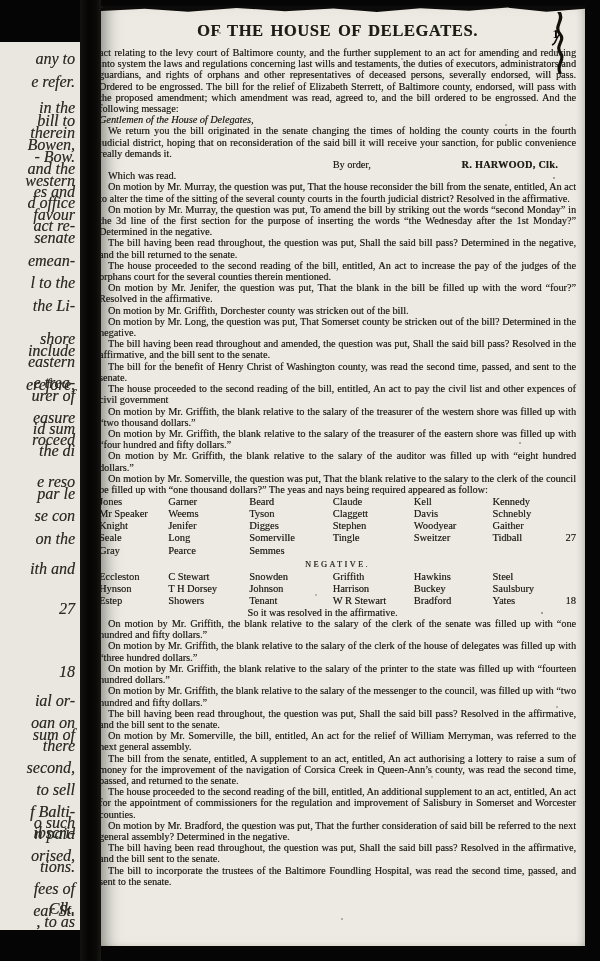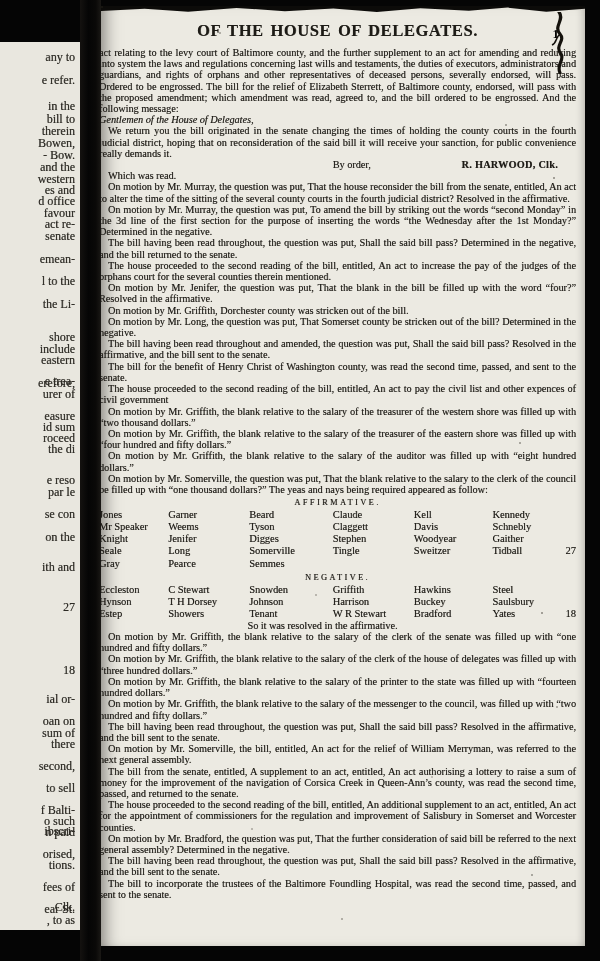--- a/index.html
+++ b/index.html
@@ -11,22 +11,23 @@
     font-family:"Liberation Serif", serif;
   }
   
   .left-strip{
     position:absolute;left:0;top:42px;width:80px;height:888px;
     background:#e9e7df;
     overflow:hidden;
   }
   .left-strip span{
     position:absolute;right:5px;
-    font-size:12px;color:#2c2a24;white-space:nowrap;
+    font-size:16px;color:#2c2a24;white-space:nowrap;
     text-shadow:0.3px 0.2px 0 rgba(30,28,22,0.5);
+    font-style:italic;
   }
   
   .gutter{
     position:absolute;left:80px;top:0;width:21px;height:961px;
     background:linear-gradient(90deg,#141210,#050505 40%,#0a0908 75%,#1a1815);
   }
   
   .page{
     position:absolute;left:101px;top:6px;width:484px;height:940px;
     background:#eceae2;
@@ -182,21 +183,20 @@
         <p class="para indent">The bill having been read throughout and amended, the question was put, Shall the said bill pass?  Resolved in the affirmative, and the bill sent to the senate.</p>
         <p class="para indent">The bill for the benefit of Henry Christ of Washington county, was read the second time, passed, and sent to the senate.</p>
         <p class="para indent">The house proceeded to the second reading of the bill, entitled, An act to pay the civil list and other expences of civil government</p>
         <p class="para indent">On motion by Mr. Griffith, the blank relative to the salary of the treasurer of the western shore was filled up with “two thousand dollars.”</p>
         <p class="para indent">On motion by Mr. Griffith, the blank relative to the salary of the treasurer of the eastern shore was filled up with “four hundred and fifty dollars.”</p>
         <p class="para indent">On motion by Mr. Griffith, the blank relative to the salary of the auditor was filled up with “eight hundred dollars.”</p>
         <p class="para indent">On motion by Mr. Somerville, the question was put, That the blank relative to the salary to the clerk of the council be filled up with “one thousand dollars?”  The yeas and nays being required appeared as follow:</p>
       </div>
 
     <div>
-      <div class="vote-label">AFFIRMATIVE.</div>
       <div class="vote-rows" id="affirmative-rows">
           <div class="vote-row">
             <span>Jones</span>
             <span>Garner</span>
             <span>Beard</span>
             <span>Claude</span>
             <span>Kell</span>
             <span>Kennedy</span>
             <span class="count"></span>
           </div>

